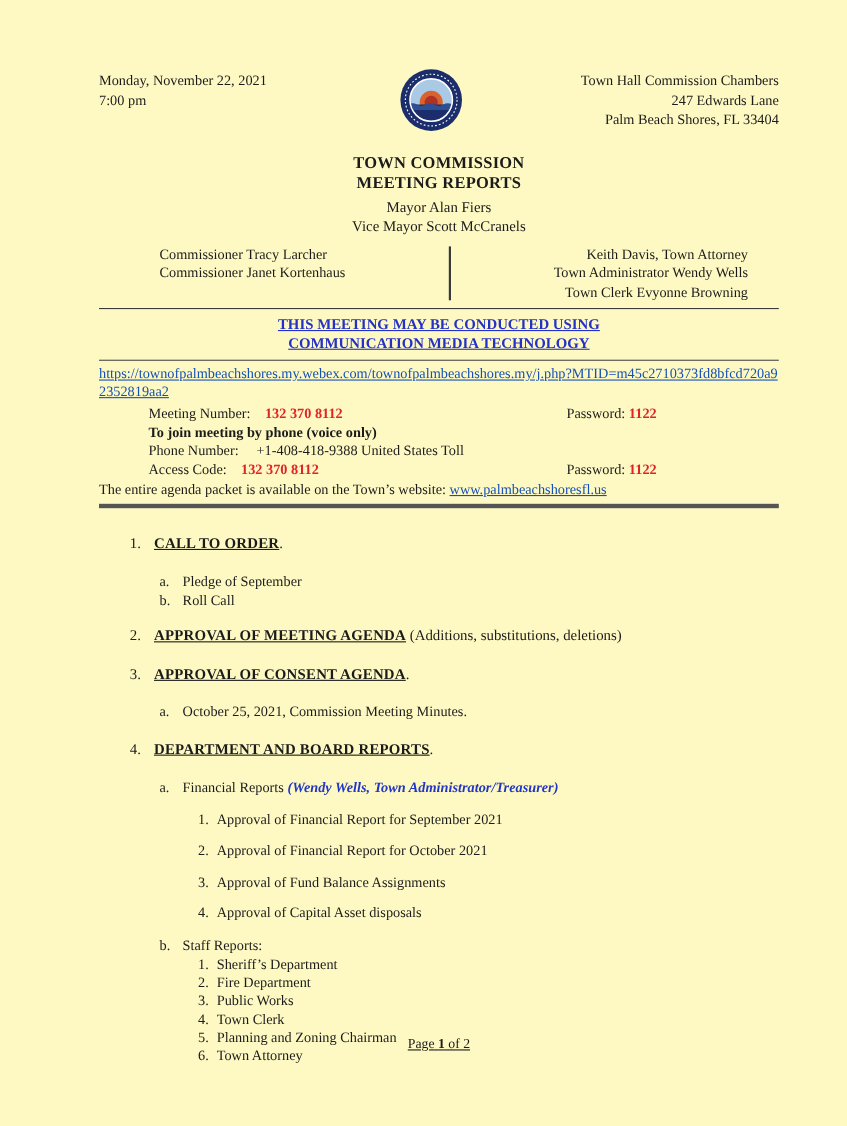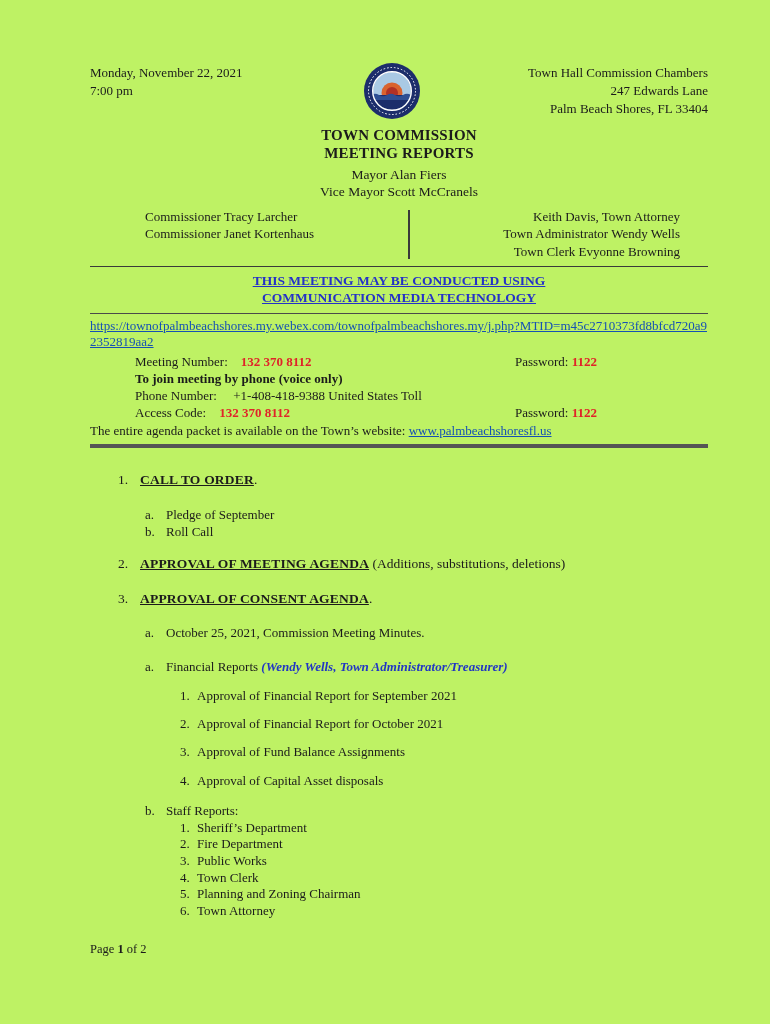--- a/index.html
+++ b/index.html
@@ -1,32 +1,32 @@
 <!DOCTYPE html>
 <html><head>
 <meta charset="utf-8">
 <style>
   * { box-sizing: border-box; }
   html, body { margin: 0; padding: 0; background: #ffffff; }
   .page {
-    width: 770px; height: 1024px; margin: 0 auto; background: #bef264;
+    width: 770px; height: 1024px; margin: 0 auto; background: #fef9c3;
     position: relative; overflow: hidden;
     font-family: "Liberation Serif", "DejaVu Serif", serif;
     color: #1b1b1b; font-size: 13px; line-height: 1.34;
     padding: 64px 62px 0 90px;
   }
 
   
   .doc-header { display: flex; justify-content: space-between; align-items: flex-start; }
   .hdr-left  { width: 210px; line-height: 1.4; }
   .hdr-right { width: 225px; text-align: right; line-height: 1.4; }
   .seal { flex: 0 0 auto; margin-top: -2px; }
 
   
-  .title-block { text-align: center; margin-top: 3px; }
+  .title-block { text-align: center; margin-top: 17px; }
   .title-line { font-weight: bold; font-size: 15px; line-height: 1.18; letter-spacing: .2px; }
   .mayor-line { font-size: 13.5px; line-height: 1.25; }
   .mayor-line.first { margin-top: 4px; }
 
   
   .officials { position: relative; display: flex; margin-top: 7px; padding-bottom: 5px; border-bottom: 1.5px solid #3a3a3a; }
   .officials-left  { width: 50%; padding-left: 55px; line-height: 1.38; }
   .officials-right { width: 50%; text-align: right; padding-right: 28px; line-height: 1.38; }
   .officials-divider { position: absolute; left: 51.5%; top: 2px; bottom: 7px; width: 1.5px; background: #3a3a3a; }
 
@@ -63,21 +63,21 @@
   .ann { color: #2136c4; font-weight: bold; font-style: italic; }
 
   .mt17 { margin-top: 17px; }
   .mt16 { margin-top: 16px; }
   .mt14 { margin-top: 14px; }
   .mt13 { margin-top: 13px; }
   .mt11 { margin-top: 11px; }
   .mt0  { margin-top: 0; }
   .tight { line-height: 1.28; }
 
-  .footer { position: absolute; left: 90px; right: 62px; top: 941px; font-size: 12.5px; }
+  .footer { position: absolute; left: 90px; right: 62px; top: 941px; text-align: center; font-size: 12.5px; text-decoration: underline; }
 </style>
 </head>
 <body>
 
 <div class="page">
 
   <header class="doc-header">
     <div class="hdr-left">
       <div>Monday, November 22, 2021</div>
       <div>7:00 pm</div>
@@ -190,20 +190,23 @@
     <div class="mt17">
       <div class="sec-head">
         <span class="sec-num">3.</span><span class="sec-title">APPROVAL OF CONSENT AGENDA</span><span class="sec-tail">.</span>
       </div>
       <div class="sub mt16">
         <span class="sub-label">a.</span><span>October 25, 2021, Commission Meeting Minutes.</span>
       </div>
     </div>
 
     <div class="mt17">
+      <div class="sec-head">
+        <span class="sec-num">4.</span><span class="sec-title">DEPARTMENT AND BOARD REPORTS</span><span class="sec-tail">.</span>
+      </div>
 
       <div class="sub mt17">
         <span class="sub-label">a.</span><span>Financial Reports </span><span class="ann">(Wendy Wells, Town Administrator/Treasurer)</span>
       </div>
       <div class="subsub mt11">
         <span class="subsub-label">1.</span><span>Approval of Financial Report for September 2021</span>
       </div>
       <div class="subsub mt11">
         <span class="subsub-label">2.</span><span>Approval of Financial Report for October 2021</span>
       </div>

